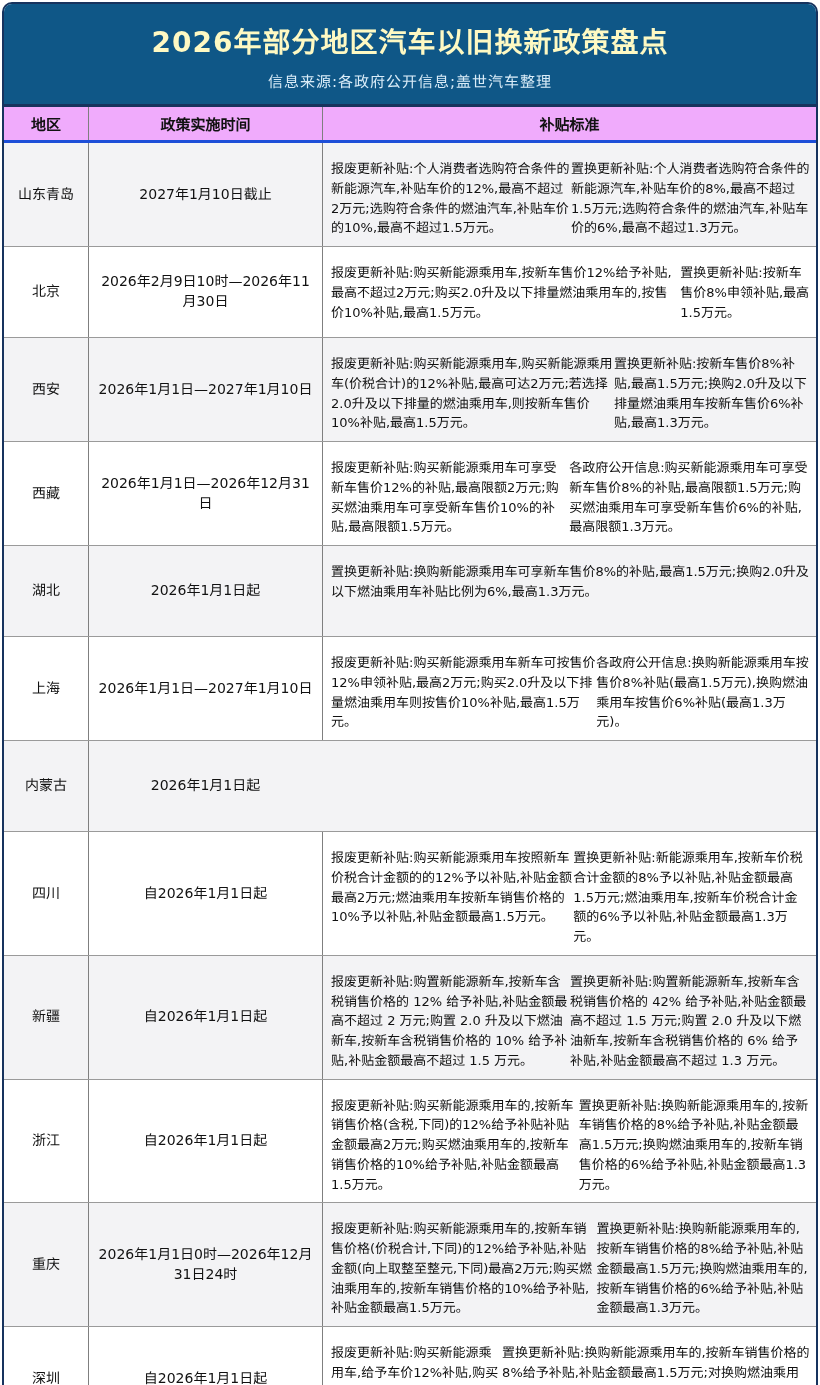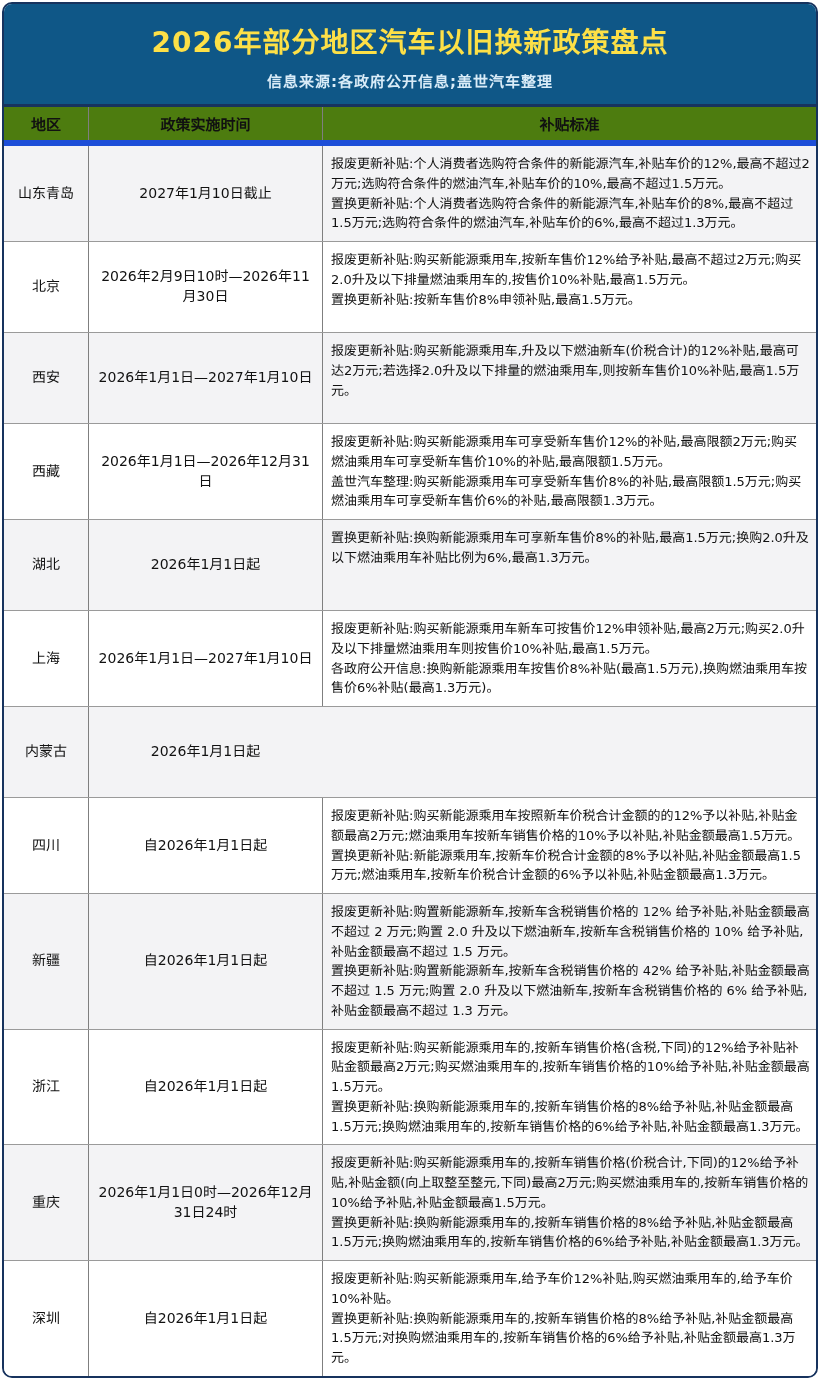--- a/index.html
+++ b/index.html
@@ -17,33 +17,33 @@
     overflow: hidden;
     background: #fff;
   }
   .title-section {
     background: #0f5787;
     border-bottom: 3px solid #17335e;
     text-align: center;
     padding: 16px 10px 13px;
   }
   .page-title {
-    color: #fde047;
+    color: #fef9c3;
     font-size: 28px;
     font-weight: bold;
     letter-spacing: 1px;
     margin-bottom: 10px;
   }
   .page-subtitle {
     color: #d9ecf8;
     font-size: 15px;
-    font-weight: bold;
+    font-weight: normal;
     letter-spacing: 1px;
   }
-  .thead { display: flex; background: #4d7c0f; border-bottom: 6px solid #1d4ed8; }
+  .thead { display: flex; background: #f0abfc; border-bottom: 3px solid #1d4ed8; }
   .thead .th {
     font-weight: bold;
     font-size: 15px;
     color: #111;
     padding: 6px 4px;
     display: flex; align-items: center; justify-content: center;
     text-align: center;
   }
   .col-region { width: 84px; flex: none; }
   .col-period { width: 234px; flex: none; }
@@ -55,22 +55,22 @@
   .cell { padding: 6px; min-height: 90px; }
   .cell-region, .cell-period {
     display: flex; align-items: center; justify-content: center;
     text-align: center;
     font-size: 14px;
     line-height: 1.4;
   }
   .cell-policy {
     font-size: 13px;
     line-height: 1.52;
-    padding: 8px 6px 8px 8px;
-    display: flex; flex-direction: column; justify-content: flex-start;
+    padding: 16px 6px 8px 8px;
+    display: flex; justify-content: center;
   }
 </style>
 </head>
 <body>
 
 <div class="card">
 
   <div class="title-section">
     <div class="page-title">2026年部分地区汽车以旧换新政策盘点</div>
     <div class="page-subtitle">信息来源:各政府公开信息;盖世汽车整理</div>
@@ -96,29 +96,30 @@
         <div class="cell cell-period col-period">2026年2月9日10时—2026年11月30日</div>
         <div class="cell cell-policy col-policy">
           <div>报废更新补贴:购买新能源乘用车,按新车售价12%给予补贴,最高不超过2万元;购买2.0升及以下排量燃油乘用车的,按售价10%补贴,最高1.5万元。</div>
           <div>置换更新补贴:按新车售价8%申领补贴,最高1.5万元。</div>
         </div>
       </div>
       <div class="row">
         <div class="cell cell-region col-region">西安</div>
         <div class="cell cell-period col-period">2026年1月1日—2027年1月10日</div>
         <div class="cell cell-policy col-policy">
-          <div>报废更新补贴:购买新能源乘用车,升及以下燃油新车(价税合计)的12%补贴,最高可达2万元;若选择2.0升及以下排量的燃油乘用车,则按新车售价10%补贴,最高1.5万元。</div>
+          <div>报废更新补贴:购买新能源乘用车,购买新能源乘用车(价税合计)的12%补贴,最高可达2万元;若选择2.0升及以下排量的燃油乘用车,则按新车售价10%补贴,最高1.5万元。</div>
+          <div>置换更新补贴:按新车售价8%补贴,最高1.5万元;换购2.0升及以下排量燃油乘用车按新车售价6%补贴,最高1.3万元。</div>
         </div>
       </div>
       <div class="row">
         <div class="cell cell-region col-region">西藏</div>
         <div class="cell cell-period col-period">2026年1月1日—2026年12月31日</div>
         <div class="cell cell-policy col-policy">
           <div>报废更新补贴:购买新能源乘用车可享受新车售价12%的补贴,最高限额2万元;购买燃油乘用车可享受新车售价10%的补贴,最高限额1.5万元。</div>
-          <div>盖世汽车整理:购买新能源乘用车可享受新车售价8%的补贴,最高限额1.5万元;购买燃油乘用车可享受新车售价6%的补贴,最高限额1.3万元。</div>
+          <div>各政府公开信息:购买新能源乘用车可享受新车售价8%的补贴,最高限额1.5万元;购买燃油乘用车可享受新车售价6%的补贴,最高限额1.3万元。</div>
         </div>
       </div>
       <div class="row">
         <div class="cell cell-region col-region">湖北</div>
         <div class="cell cell-period col-period">2026年1月1日起</div>
         <div class="cell cell-policy col-policy">
           <div>置换更新补贴:换购新能源乘用车可享新车售价8%的补贴,最高1.5万元;换购2.0升及以下燃油乘用车补贴比例为6%,最高1.3万元。</div>
         </div>
       </div>
       <div class="row">

